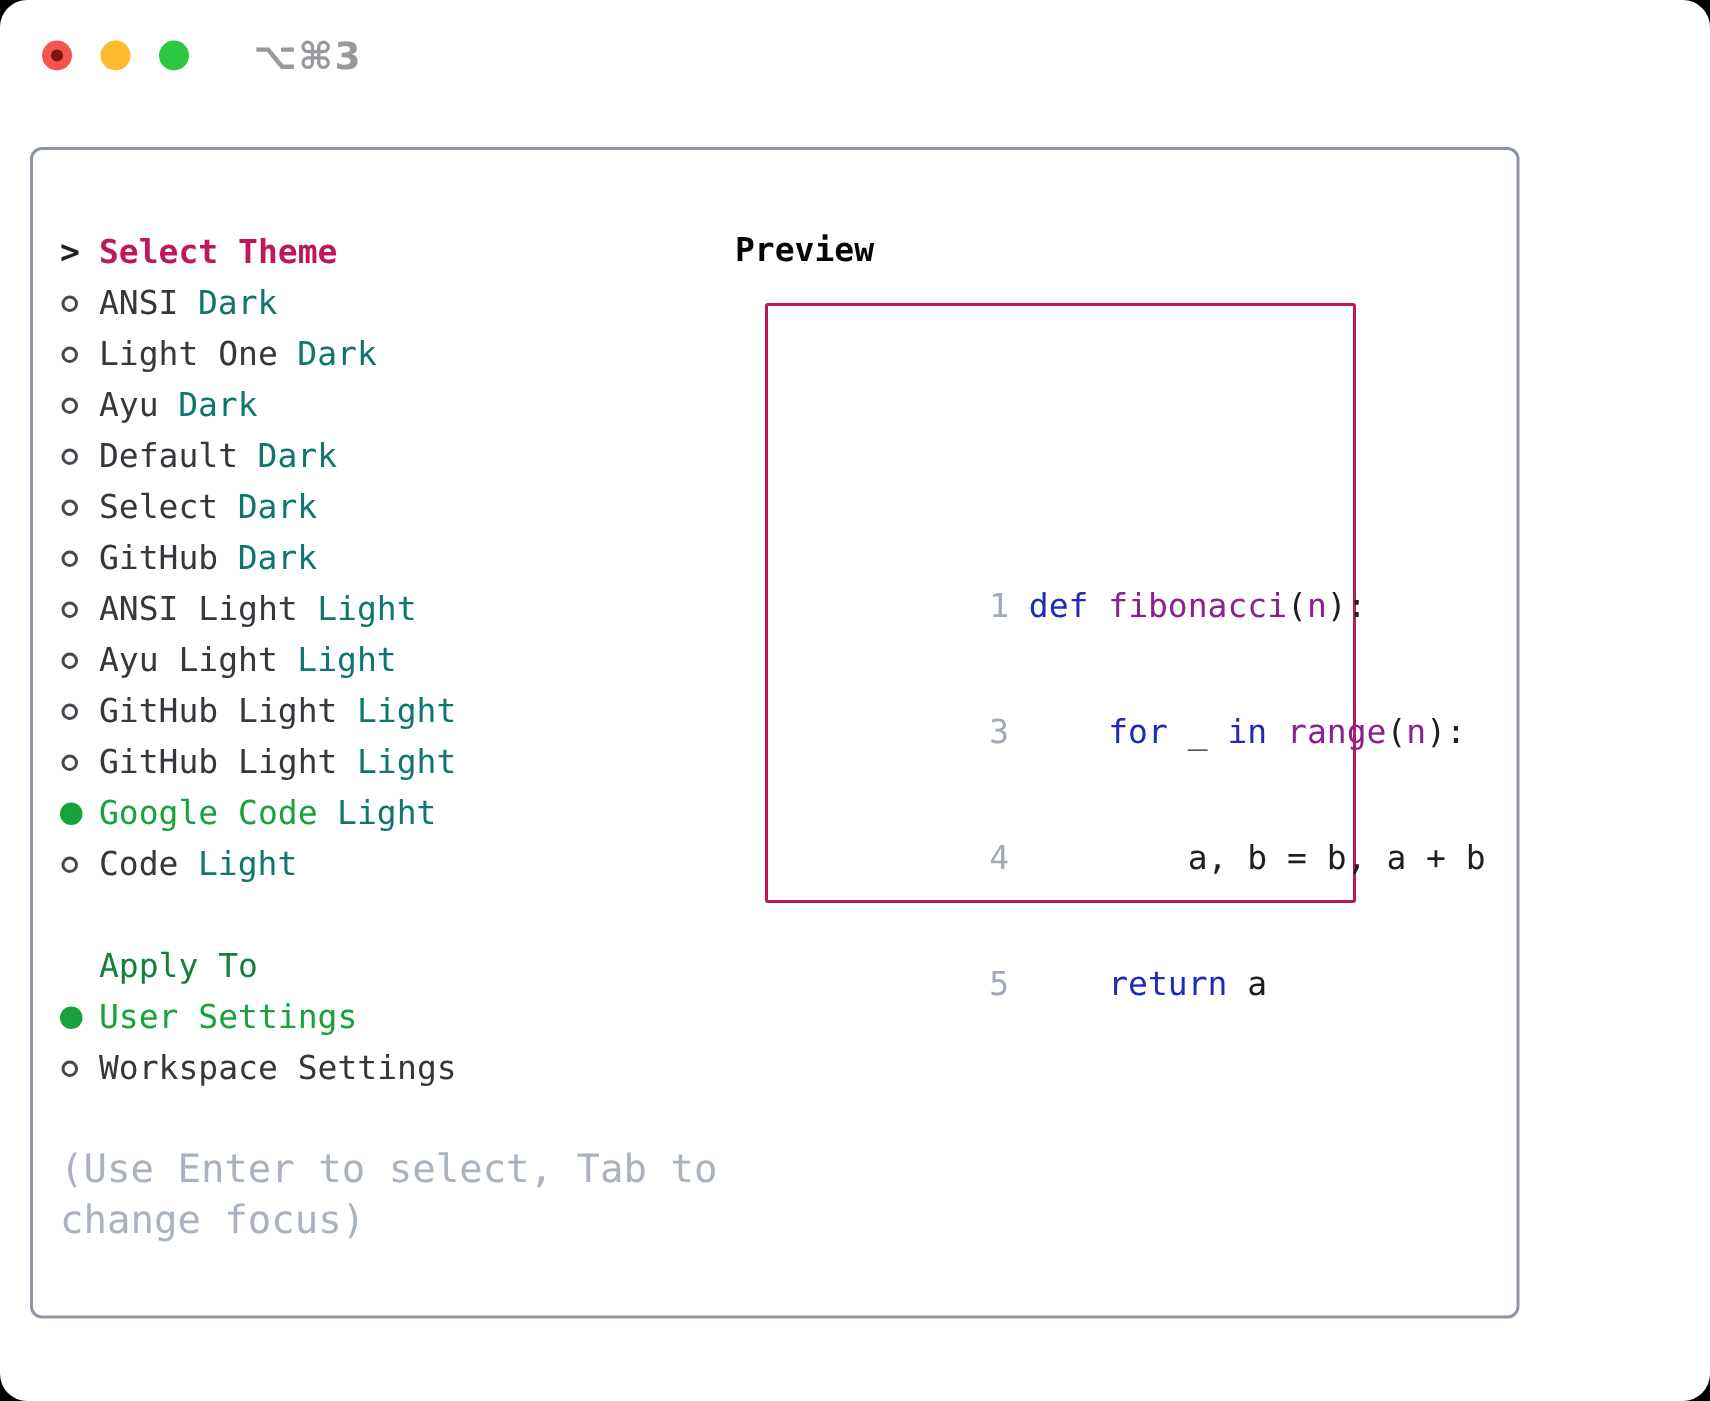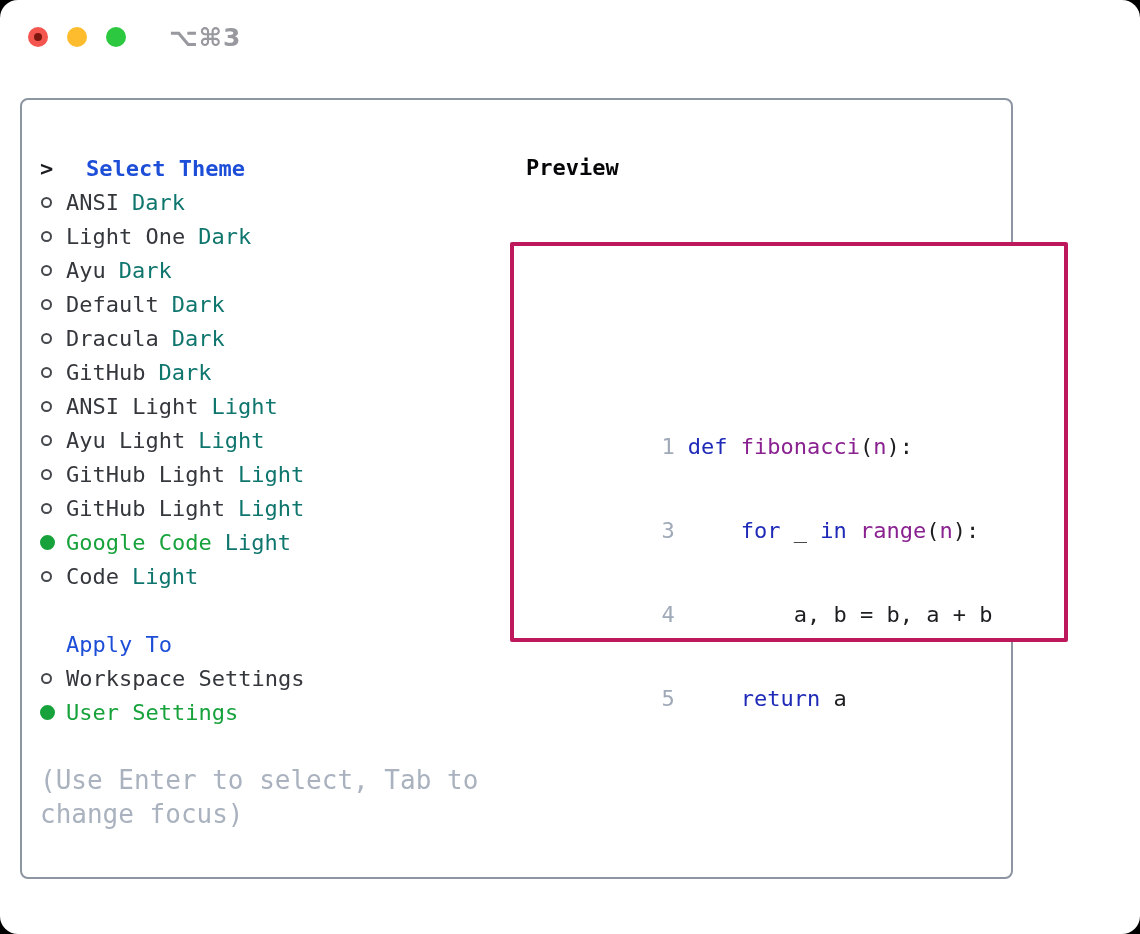--- a/index.html
+++ b/index.html
@@ -34,32 +34,32 @@
   .row { height:34px; display:flex; align-items:center; white-space:pre; }
   .marker { width:26px; flex:0 0 26px; display:flex; align-items:center; }
   .chev { font-weight:bold; color:#1b1d20; }
   .dot {
     width:11px; height:11px; border:2px solid #45494e; border-radius:50%;
     margin-left:1px; display:inline-block; background:transparent;
   }
   .row.selected .dot { background:#17a23b; border-color:#17a23b; width:15px; height:15px; margin-left:0; }
   .name { color:#34373c; }
   .row.selected .name { color:#17a23b; }
-  .row.header .name { font-weight:bold; color:#1d4ed8;margin-left:20px; }
+  .row.header .name { font-weight:bold; color:#be185d; }
   .variant { color:#0f766e; margin-left:13px; }
   .blank-row { height:34px; }
   .hint { color:#a9b2be; font-size:26px; line-height:34px; height:34px; white-space:pre; }
   
   .preview-title {
-    position:absolute; left:504px; top:51px; height:34px; line-height:34px;
+    position:absolute; left:468px; top:51px; height:34px; line-height:34px;
     font-size:22px; font-weight:bold; color:#050607;
   }
   .preview-box {
-    position:absolute; left:488px; top:102px; width:558px; height:400px;
-    border:4px solid #be185d; border-radius:2px; background:#fff;margin-top:40px;
+    position:absolute; left:488px; top:102px; width:394px; height:400px;
+    border:2px solid #be185d; border-radius:2px; background:#fff;
   }
   .code { padding:16px 0 0 15px; font-size:22px; white-space:pre; }
   .cl { height:34px; line-height:34px; }
   .ln { display:inline-block; width:26.4px; color:#9fa9b8; }
   .kw { color:#1f2bb8; }
   .fn { color:#8a2191; }
   .nu { color:#0d6e6e; }
   .pl { color:#1c1e20; }
   .ctx { color:#8f9498; }
 </style>
@@ -99,21 +99,21 @@
         <span class="name">Ayu</span>
         <span class="variant">Dark</span>
       </div>
       <div class="row">
         <span class="marker"><span class="dot"></span></span>
         <span class="name">Default</span>
         <span class="variant">Dark</span>
       </div>
       <div class="row">
         <span class="marker"><span class="dot"></span></span>
-        <span class="name">Dracula</span>
+        <span class="name">Select</span>
         <span class="variant">Dark</span>
       </div>
       <div class="row">
         <span class="marker"><span class="dot"></span></span>
         <span class="name">GitHub</span>
         <span class="variant">Dark</span>
       </div>
       <div class="row">
         <span class="marker"><span class="dot"></span></span>
         <span class="name">ANSI Light</span>
@@ -142,29 +142,29 @@
       <div class="row">
         <span class="marker"><span class="dot"></span></span>
         <span class="name">Code</span>
         <span class="variant">Light</span>
       </div>
 
       <div class="blank-row"></div>
 
       <div class="row">
         <span class="marker"></span>
-        <span class="name" style="color:#1d4ed8;">Apply To</span>
+        <span class="name" style="color:#15803d;">Apply To</span>
+      </div>
+      <div class="row selected">
+        <span class="marker"><span class="dot"></span></span>
+        <span class="name">User Settings</span>
       </div>
       <div class="row">
         <span class="marker"><span class="dot"></span></span>
         <span class="name">Workspace Settings</span>
-      </div>
-      <div class="row selected">
-        <span class="marker"><span class="dot"></span></span>
-        <span class="name">User Settings</span>
       </div>
 
       <div class="blank-row"></div>
 
       <div class="hint">(Use Enter to select, Tab to</div>
       <div class="hint">change focus)</div>
     </div>
 
     <div class="preview-title">Preview</div>
 

